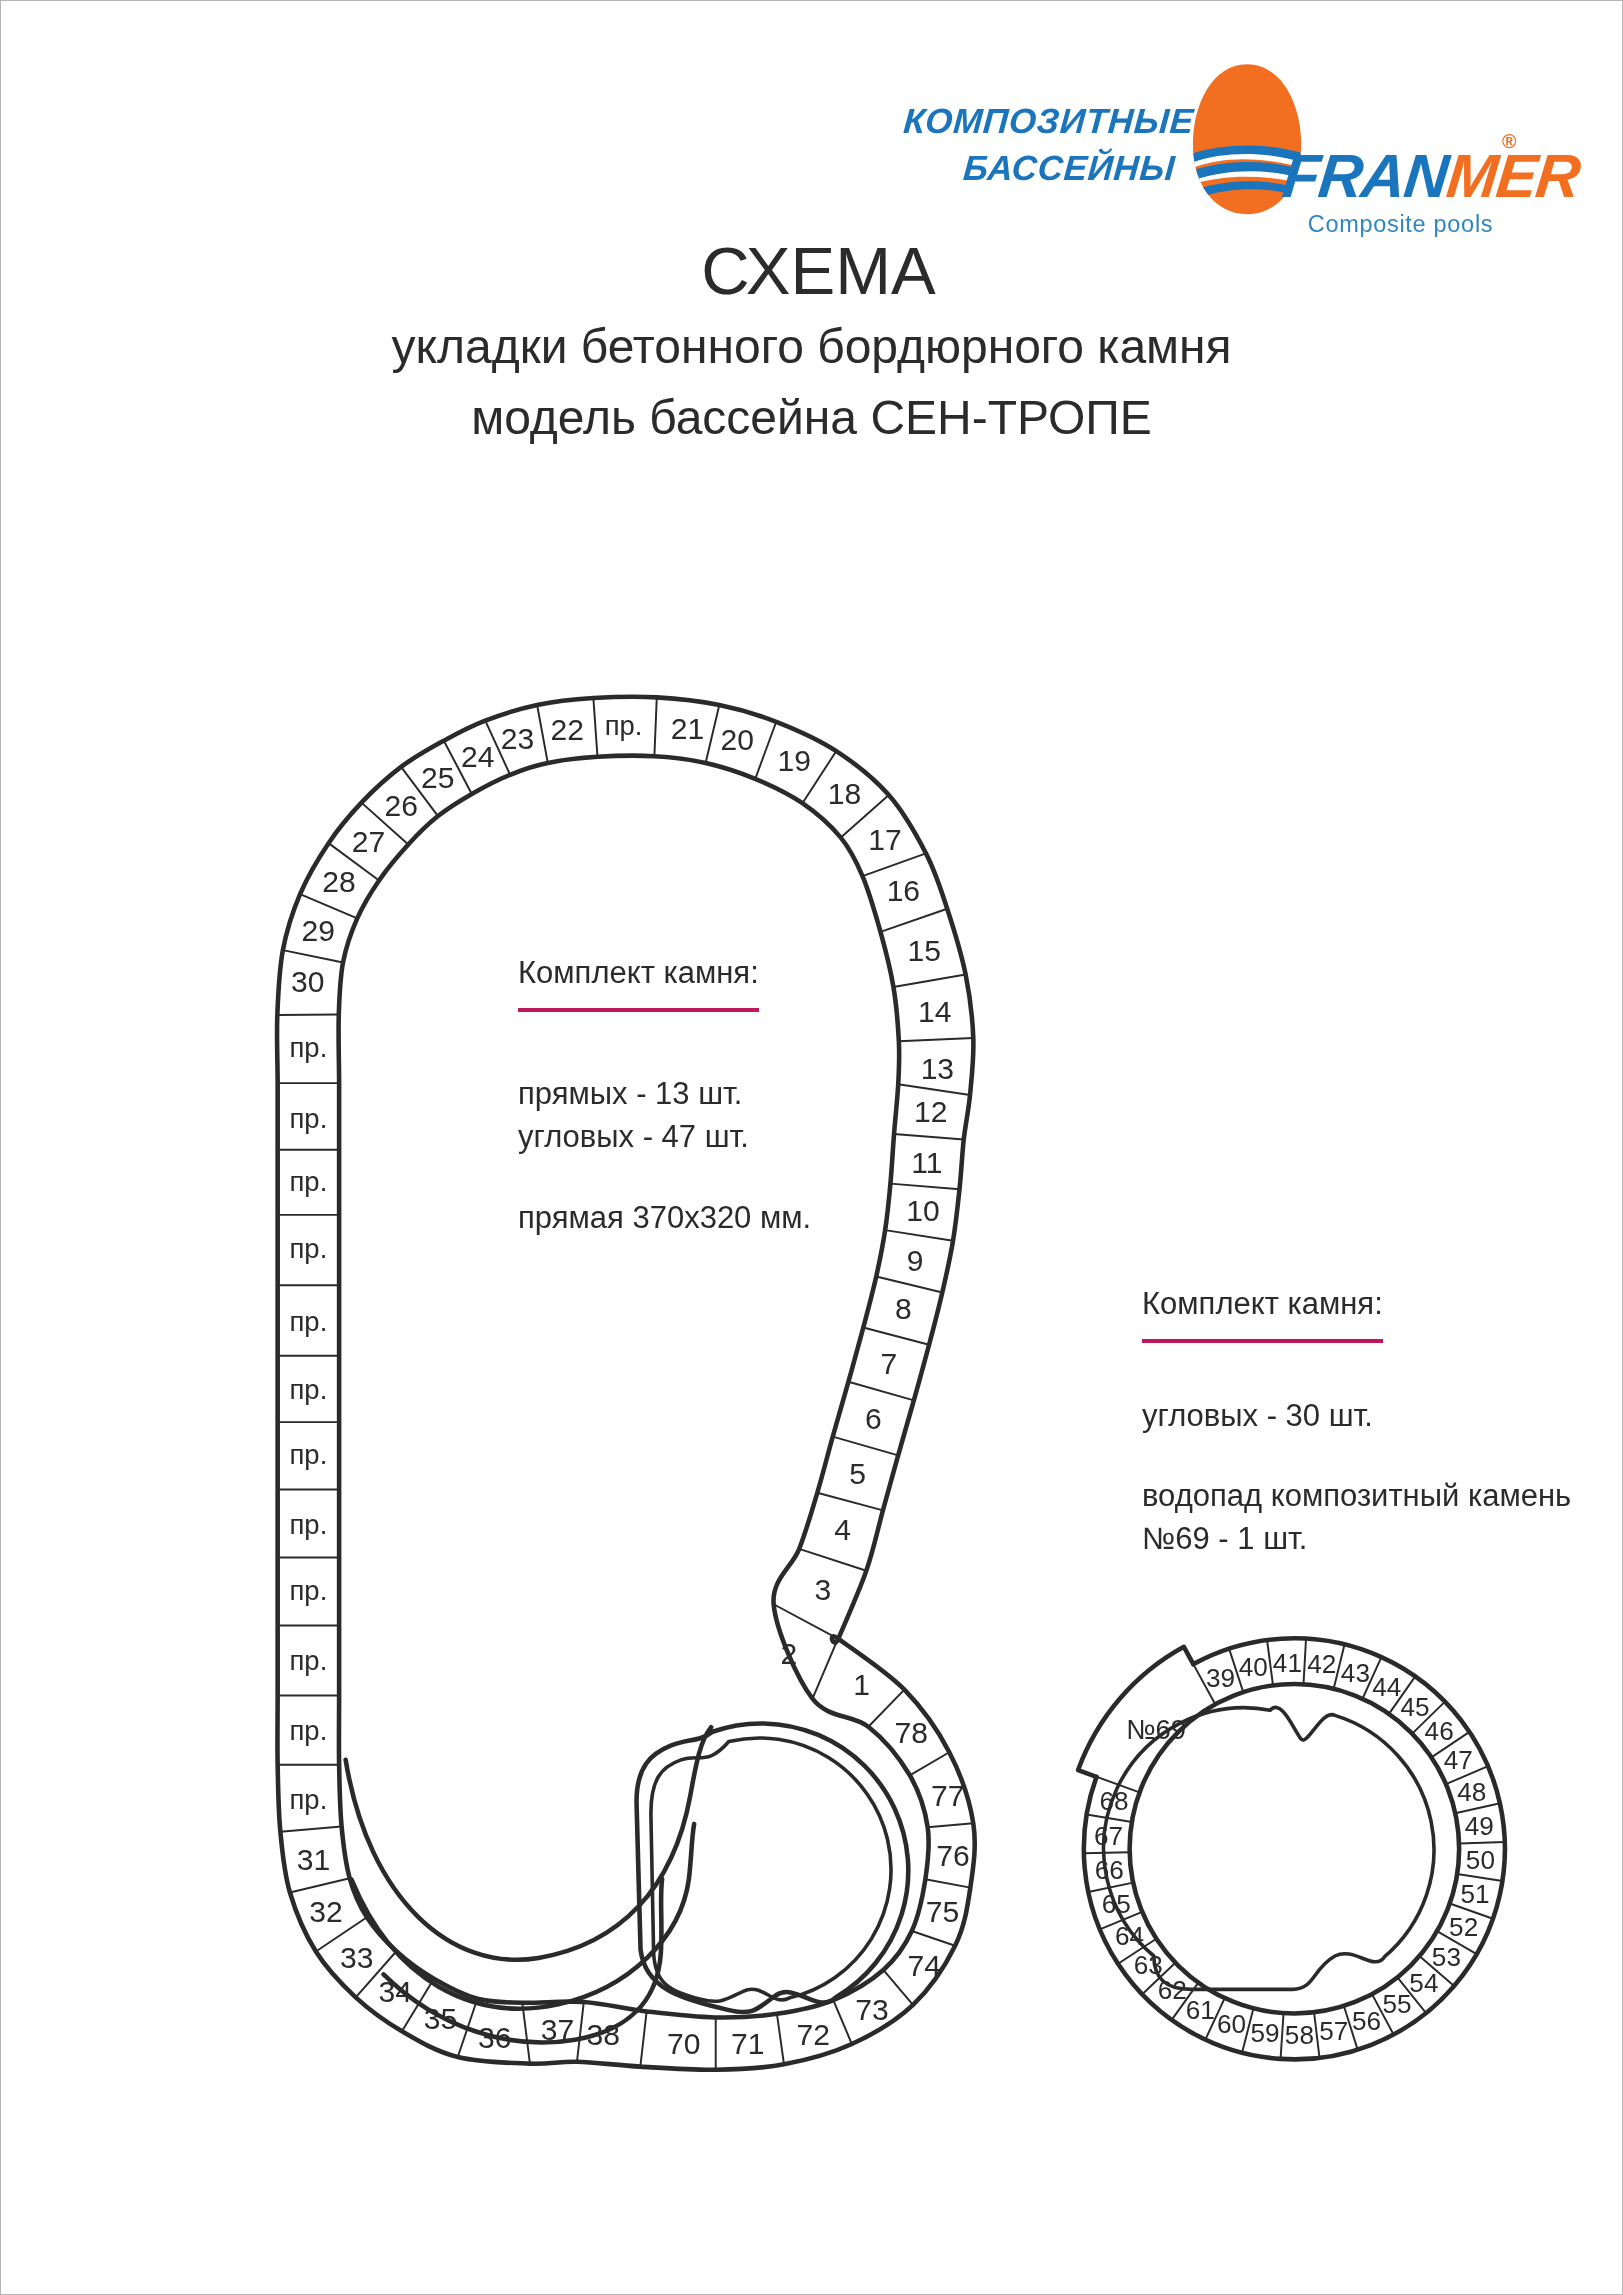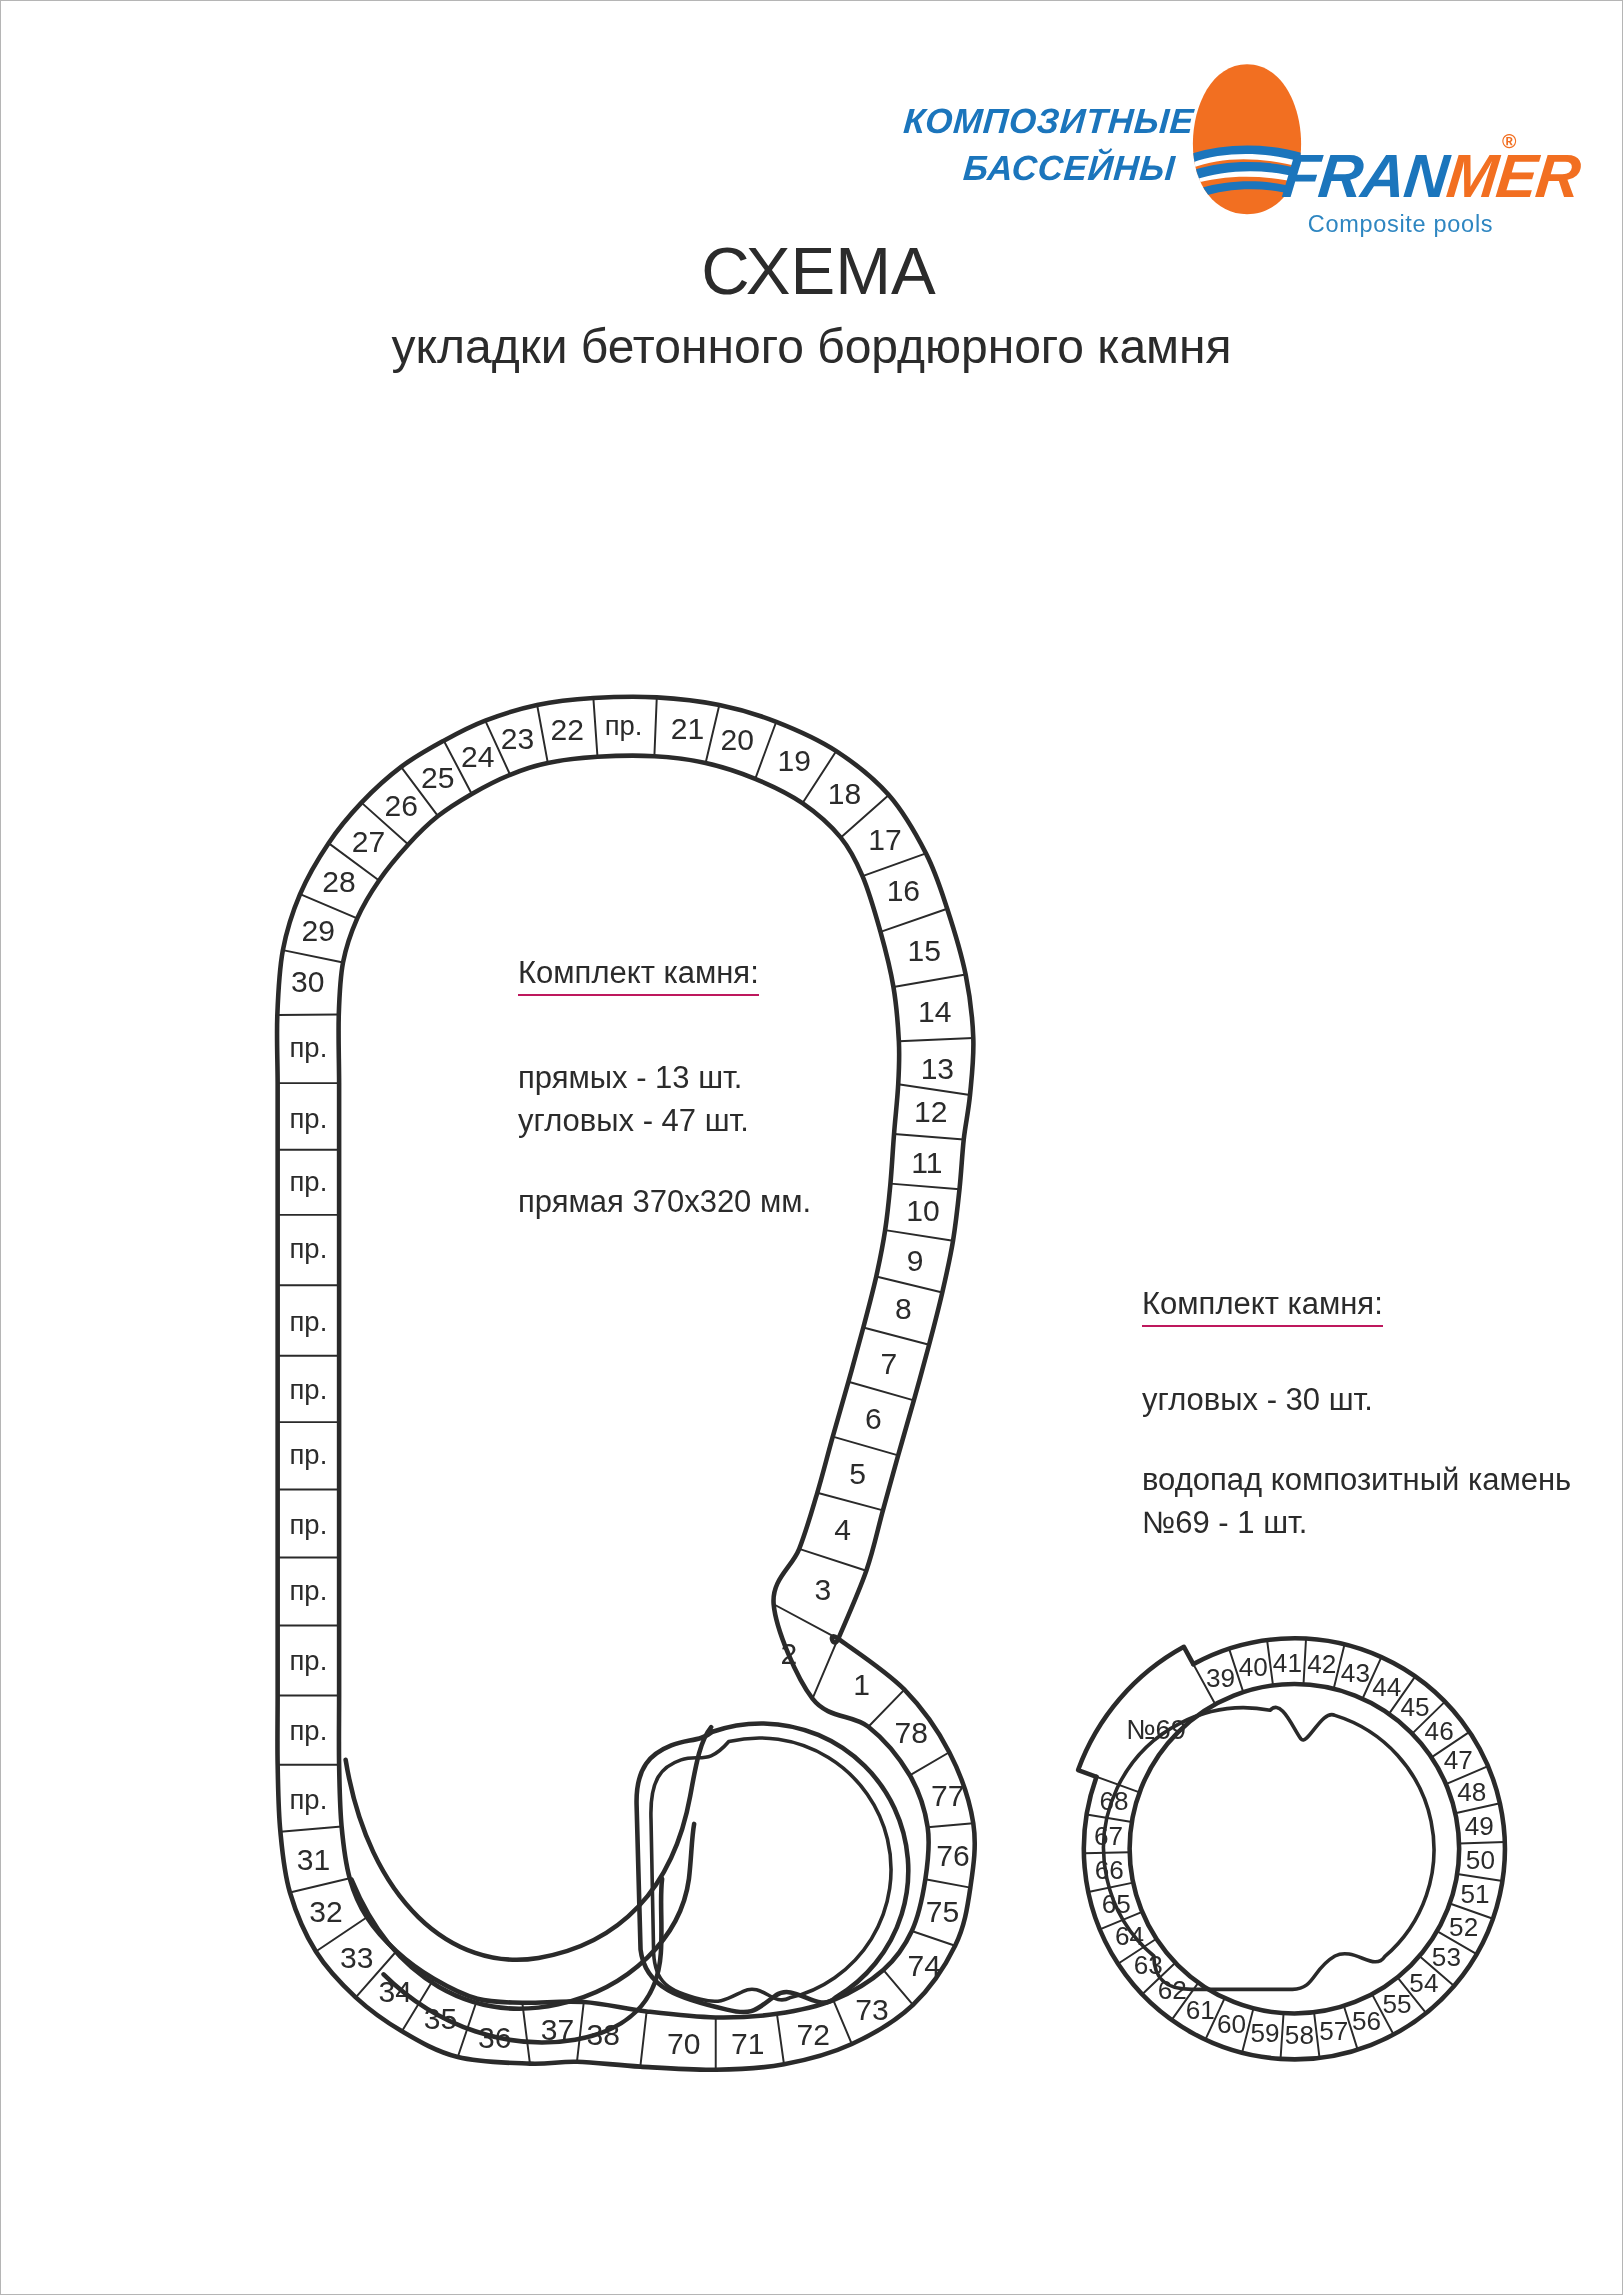--- a/index.html
+++ b/index.html
@@ -20,21 +20,21 @@
   #franmer-row .fr-blue{color:#1b75bc;}
   #franmer-row .fr-orange{color:#f26f21;}
   #franmer-reg{position:absolute;left:605px;top:71px;font-size:19.6px;color:#f26f21;font-weight:bold;}
   #tagline{position:absolute;left:399px;top:152px;width:209px;text-align:center;color:#2e86c1;font-size:23.5px;letter-spacing:0.7px;}
   
   #title{left:0;top:230px;width:100%;text-align:center;}
   #title .t1{font-size:67px;line-height:80px;padding-left:14px;}
   #title .t2{font-size:48px;line-height:71px;}
   
   .legend{font-size:31px;line-height:43px;}
-  .legend .hd{display:inline-block;border-bottom:2px solid #be185d;padding-bottom:0;}
+  .legend .hd{display:inline-block;border-bottom:4px solid #be185d;padding-bottom:14px;}
   #legend-left{left:517px;top:950px;width:497px;}
   #legend-left .items{margin-top:60px;white-space:pre-line;}
   #legend-left .note{margin-top:38px;}
   #legend-right{left:1141px;top:1281px;width:497px;}
   #legend-right .items{margin-top:51px;white-space:pre-line;}
   #legend-right .note{margin-top:37px;white-space:pre-line;}
   
   #diagram-svg{left:0;top:0;}
   svg text{font-family:"Liberation Sans",sans-serif;fill:#2b2b2b;}
   .ol{fill:none;stroke:#2a2a2a;stroke-width:7;stroke-linejoin:round;stroke-linecap:round;}
@@ -66,20 +66,21 @@
     </g>
   </svg>
   <div id="franmer-row"><span class="fr-blue">FRAN</span><span class="fr-orange">MER</span></div>
   <div id="franmer-reg">®</div>
   <div id="tagline">Composite pools</div>
 </div>
 
 <div id="title" class="abs">
   <div class="t1">СХЕМА</div>
   <div class="t2">укладки бетонного бордюрного камня</div>
+  <div class="t2">модель бассейна СЕН-ТРОПЕ</div>
 </div>
 
 <div id="legend-left" class="abs legend">
   <span class="hd">Комплект камня:</span>
   <div class="items">прямых - 13 шт.
 угловых - 47 шт.</div>
   <div class="note">прямая 370х320 мм.</div>
 </div>
 
 <div id="legend-right" class="abs legend">

